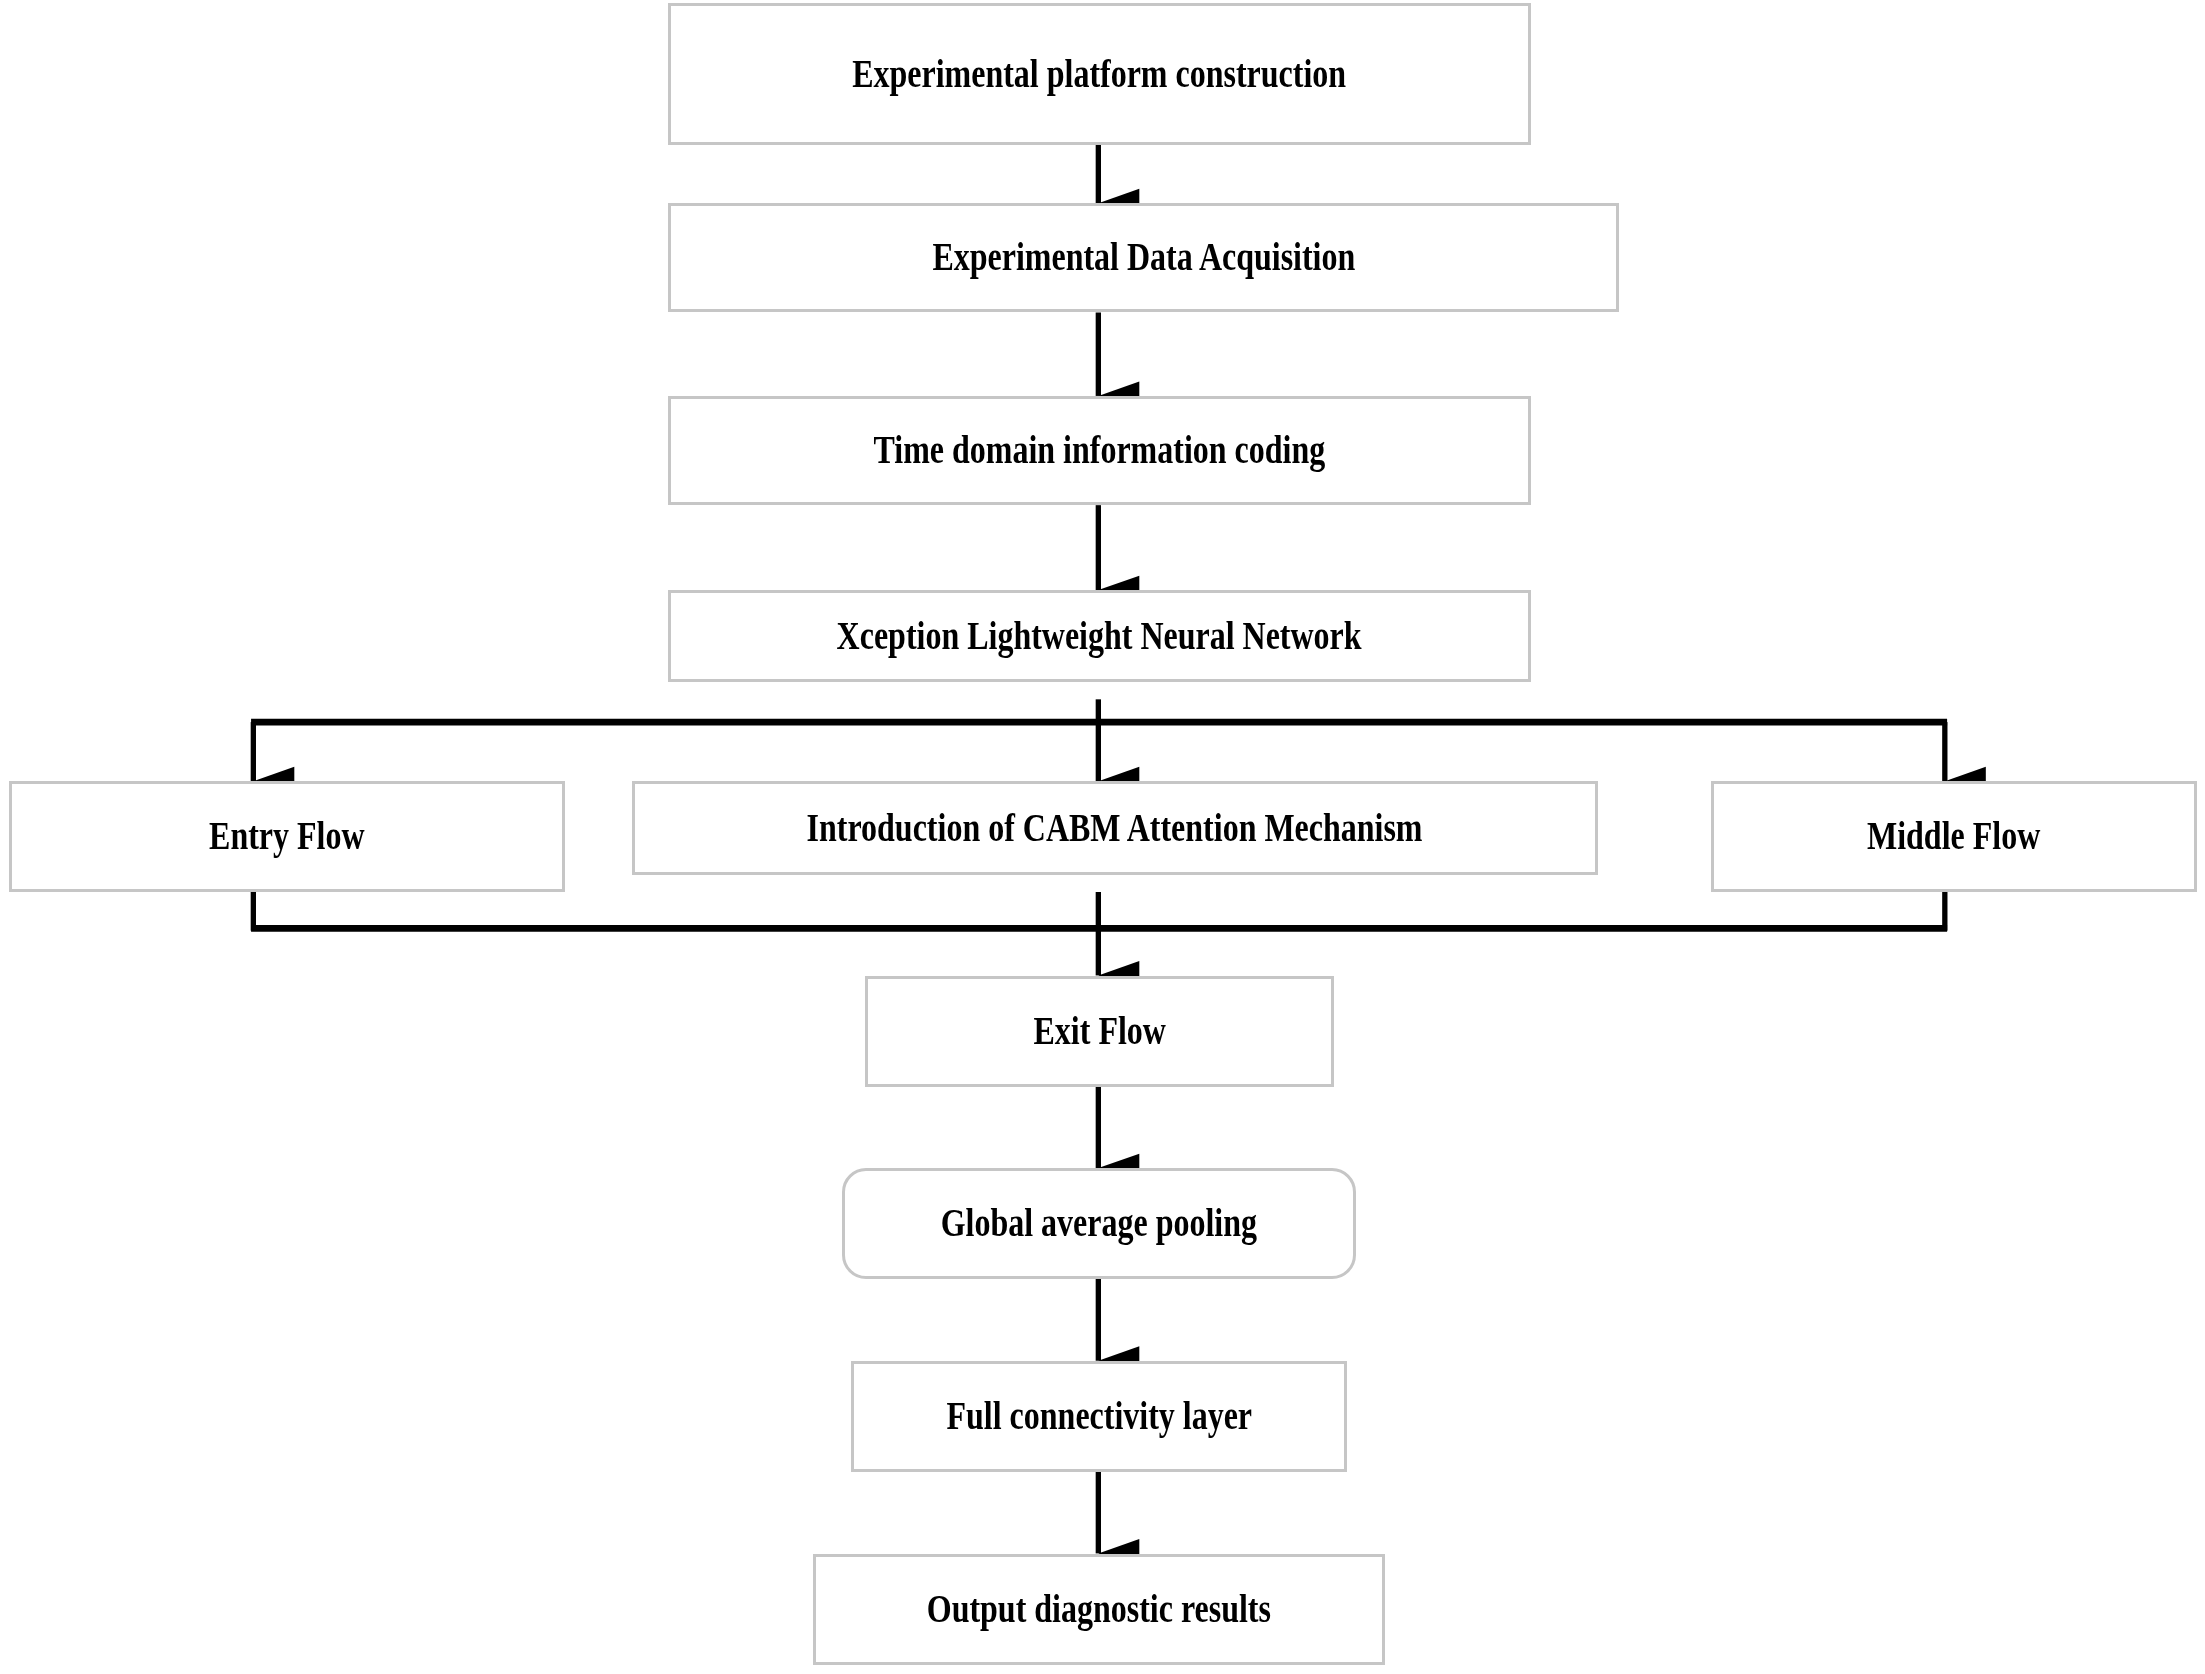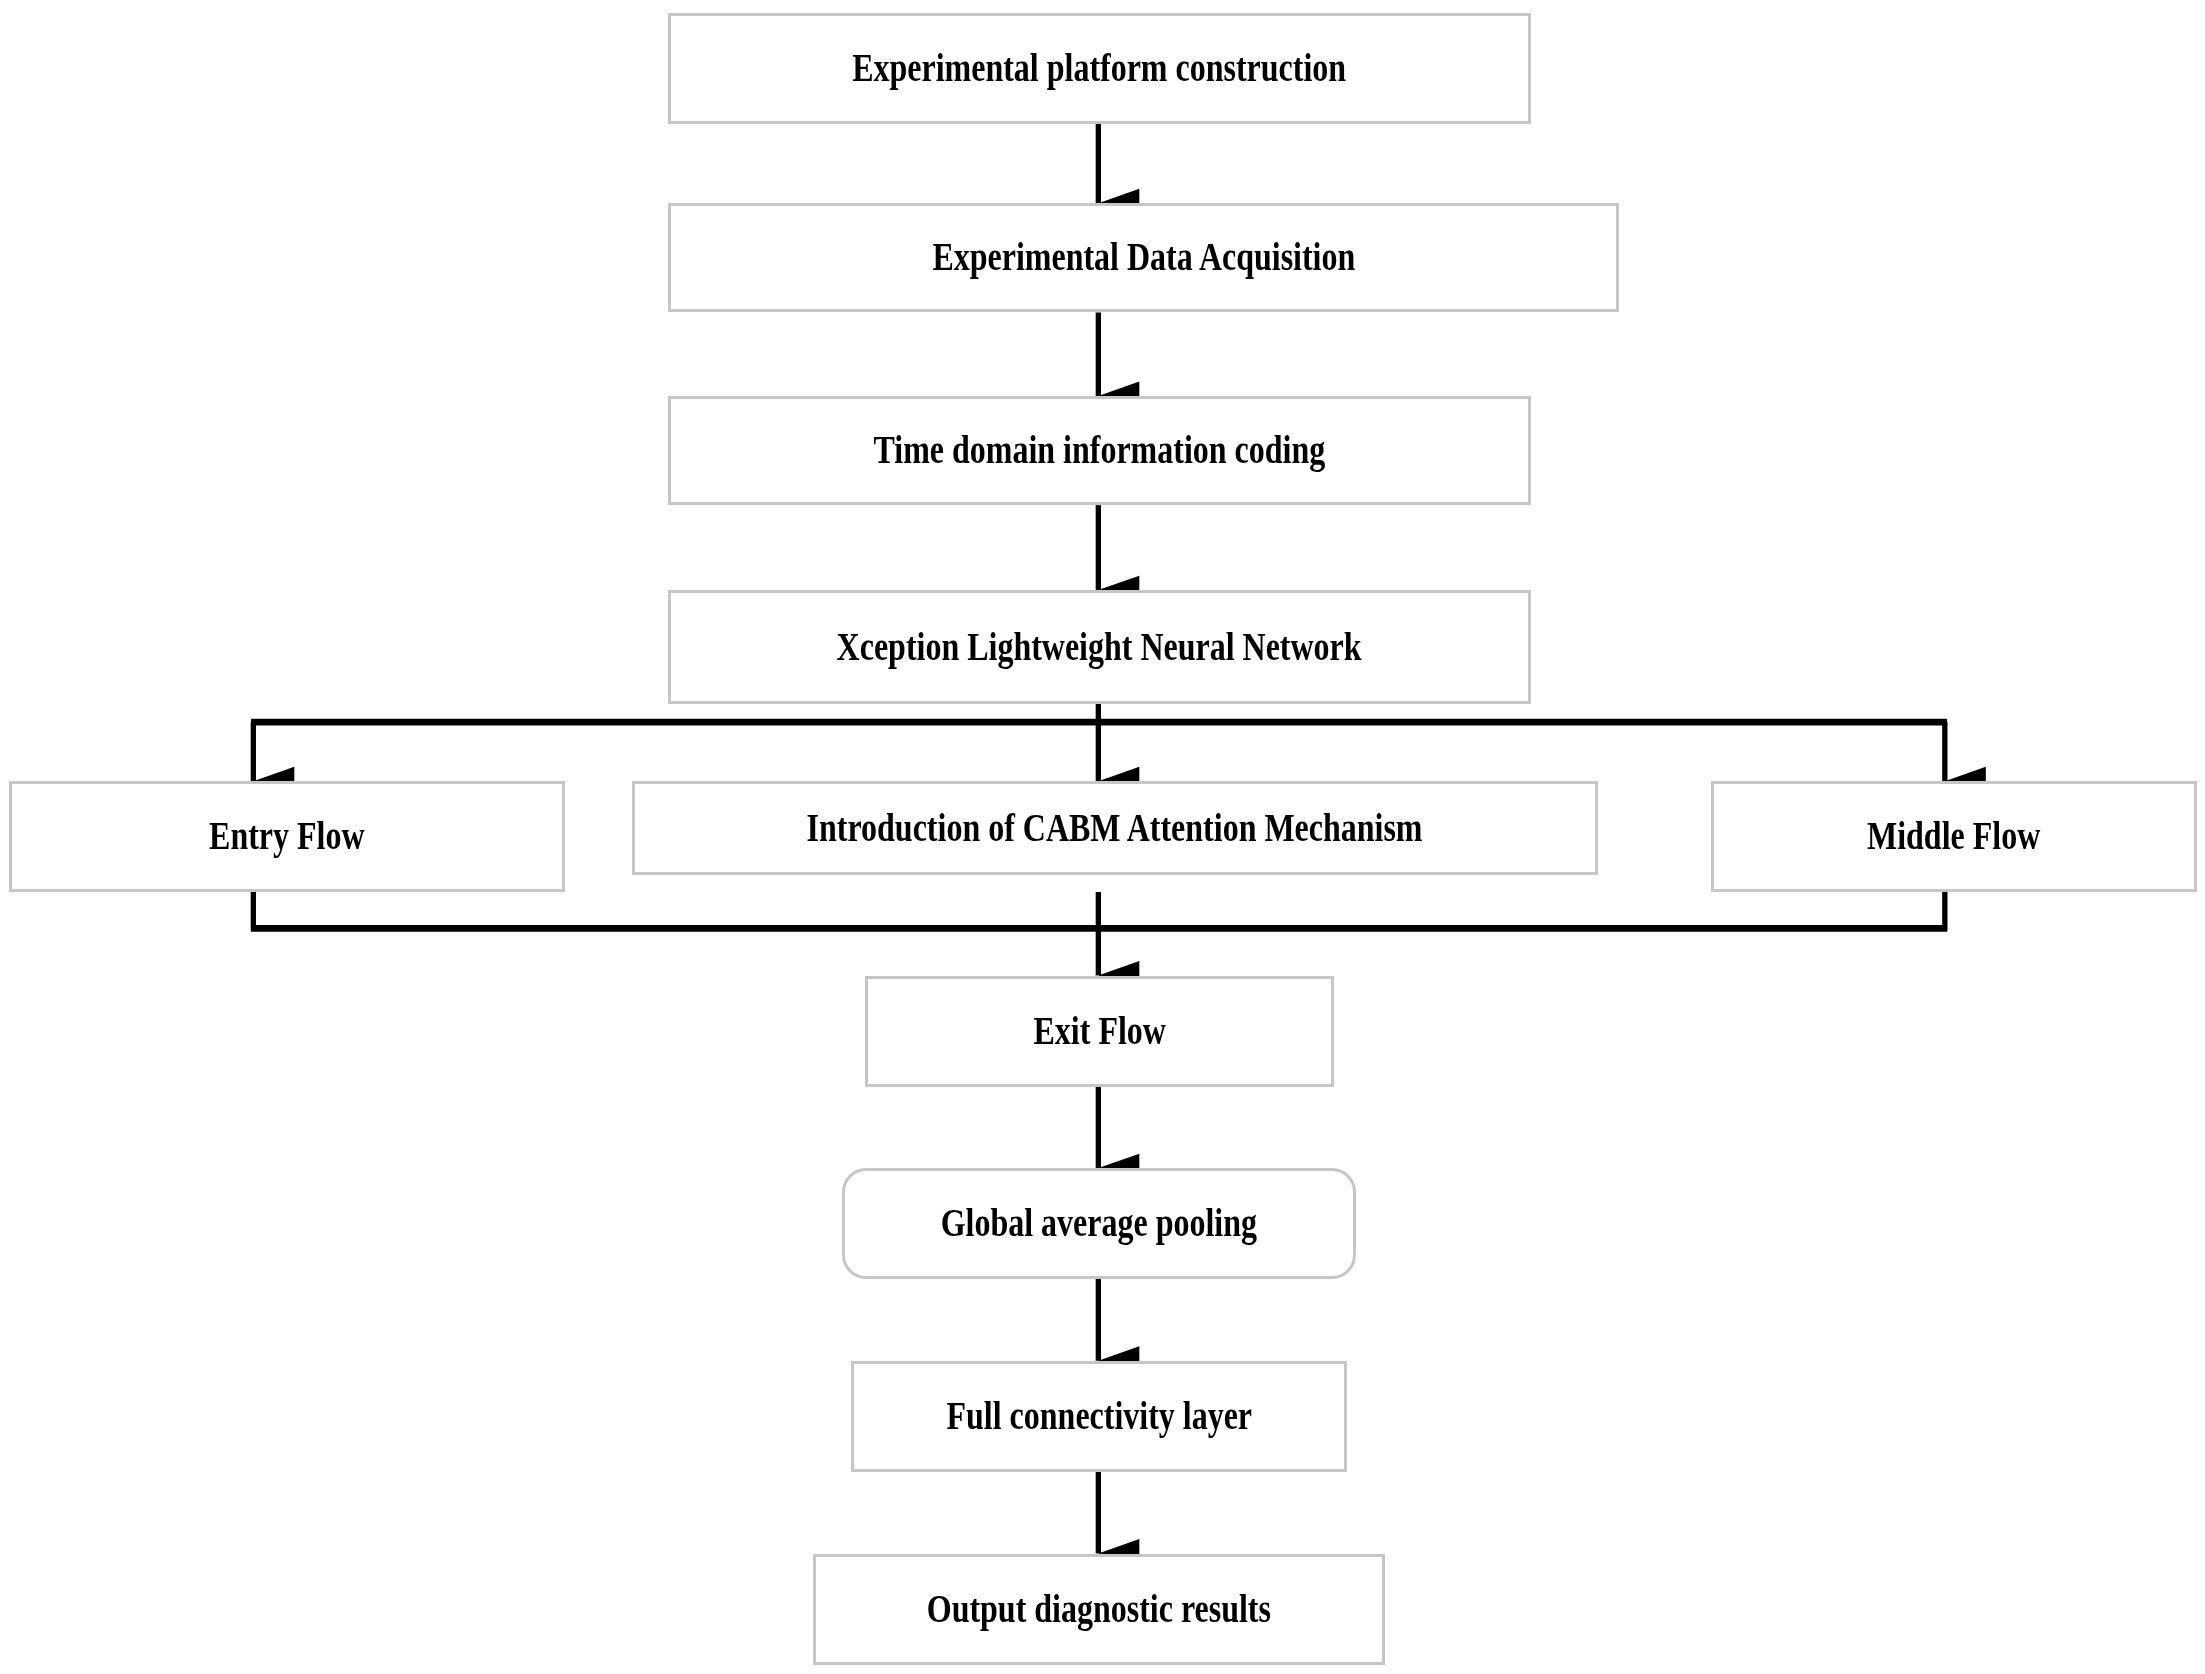--- a/index.html
+++ b/index.html
@@ -38,24 +38,24 @@
     font-family: "Liberation Serif", "DejaVu Serif", serif;
     font-weight: bold;
     font-size: 39px;
     line-height: 1.1;
     color: #000000;
     transform: scaleX(0.82);
     white-space: nowrap;
     letter-spacing: 0px;
   }
   
-  #node-platform      { left: 668px;  top: 13px;   width: 863px; height: 111px; }
+  #node-platform      { left: 668px;  top: 3px;   width: 863px; height: 142px; }
   #node-acquisition   { left: 668px;  top: 203px;  width: 951px; height: 109px; }
   #node-coding        { left: 668px;  top: 396px;  width: 863px; height: 109px; }
-  #node-xception      { left: 668px;  top: 590px;  width: 863px; height: 114px; }
+  #node-xception      { left: 668px;  top: 590px;  width: 863px; height: 92px; }
   #node-entry-flow    { left: 9px;   top: 781px; width: 556px;  height: 111px; }
   #node-cabm          { left: 616px;  top: 781px; width: 966px; height: 94px; margin-left: 16px; }
   #node-middle-flow   { left: 1711px; top: 781px; width: 486px;  height: 111px; }
   #node-exit-flow     { left: 865px; top: 976px; width: 469px;  height: 111px; }
   #node-gap           { left: 842px; top: 1168px; width: 514px;  height: 111px; border-radius: 24px; }
   #node-fcl           { left: 851px; top: 1361px; width: 496px;  height: 111px; }
   #node-output        { left: 813px; top: 1554px; width: 572px;  height: 111px; }
 </style>
 </head>
 <body>

